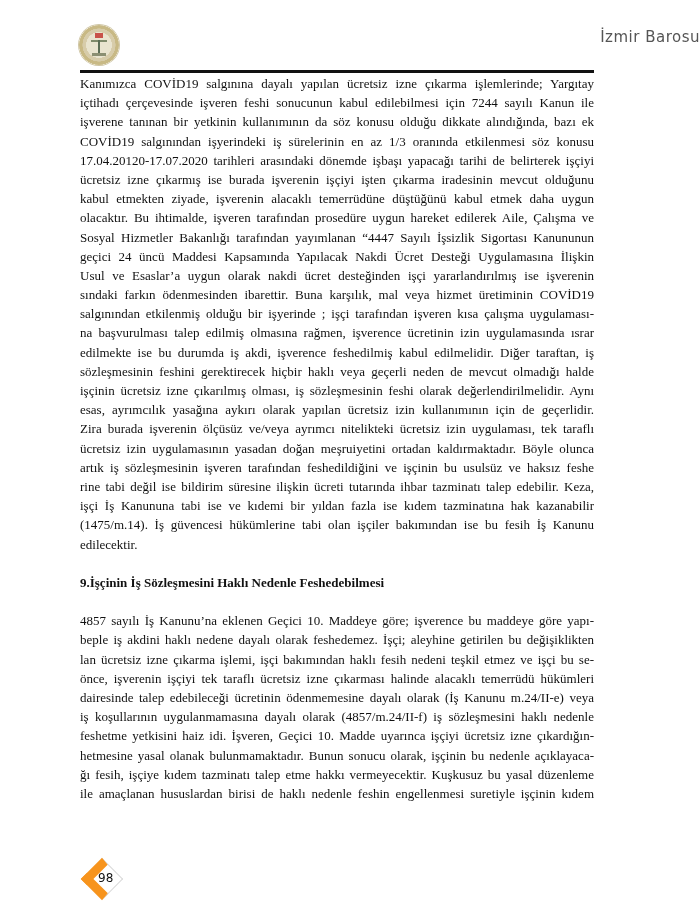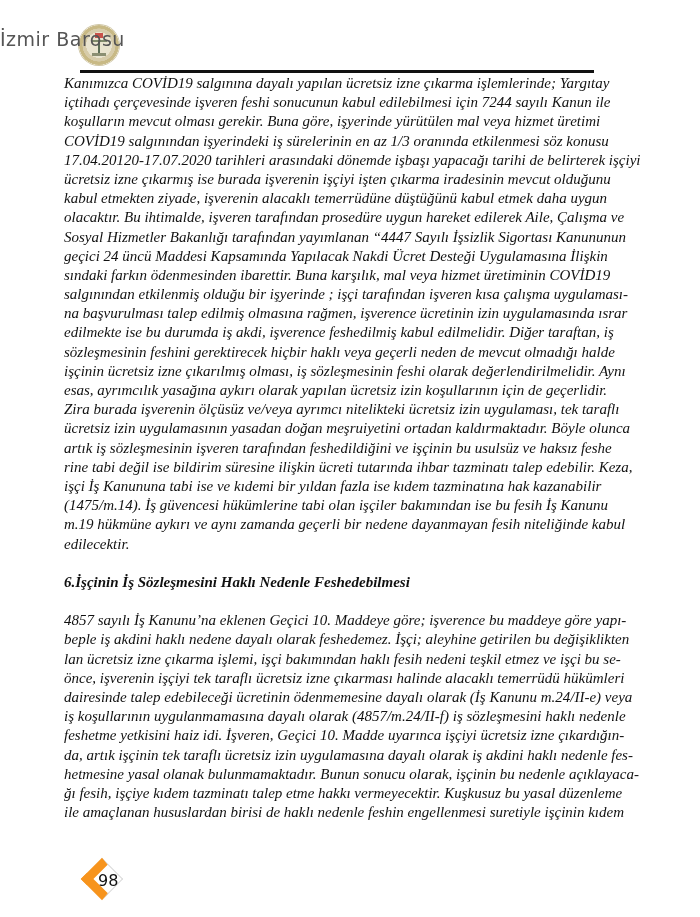--- a/index.html
+++ b/index.html
@@ -9,102 +9,101 @@
       position: absolute; left: 79px; top: 25px; width: 40px; height: 40px;
       border-radius: 50%;
       background: radial-gradient(circle at 50% 50%, #e9e4cf 0 45%, #d7ccaa 46% 58%, #c8b985 59% 70%, #eee8d2 71% 100%);
       box-shadow: 0 0 0 1px #cfc6a6;
     }
     .logo .flag { position: absolute; left: 16px; top: 8px; width: 8px; height: 5px; background: #c8524a; }
     .logo .scale { position: absolute; left: 12px; top: 15px; width: 16px; height: 2px; background: #7f8a6a; }
     .logo .pillar { position: absolute; left: 19px; top: 15px; width: 2px; height: 14px; background: #5b6d55; }
     .logo .base { position: absolute; left: 13px; top: 28px; width: 14px; height: 3px; background: #8b8f72; }
     .header-title {
-      position: absolute; left: 0; width: 700px; top: 28px; text-align: left;
-      font-family: "DejaVu Sans", sans-serif; font-size: 19px; color: #555555; letter-spacing: 0.5px;
+      position: absolute; left: 0; width: 700px; top: 28px; text-align: right;
+      font-family: "DejaVu Sans", sans-serif; font-size: 15px; color: #555555; letter-spacing: 0.5px;
     }
     .rule { position: absolute; left: 80px; top: 70px; width: 514px; height: 3px; background: #111111; }
     .text {
-      position: absolute; left: 64px; top: 74px; width: 514px;
-      font-family: "Liberation Serif", serif; font-size: 15px; color: #111111; font-style: italic;
+      position: absolute; left: 80px; top: 74px; width: 514px;
+      font-family: "Liberation Serif", serif; font-size: 13px; color: #111111;
     }
     .line {
       display: block; height: 19.2px; line-height: 19.2px; white-space: nowrap;
       text-align: justify; text-align-last: justify;
     }
     .line.last { text-align-last: left; }
     .gap { display: block; height: 19.2px; }
     .heading { font-weight: bold; text-align-last: left; }
     .pagebadge { position: absolute; left: 79px; top: 856px; width: 46px; height: 46px; }
     .pagebadge .diamond {
       position: absolute; left: 8px; top: 8px; width: 30px; height: 30px;
       transform: rotate(45deg); background: #ffffff;
       border-left: 9px solid #f7941d; border-bottom: 9px solid #f7941d;
       border-top: 1px solid #d9d9d9; border-right: 1px solid #d9d9d9;
       box-sizing: border-box;
     }
     .pagebadge .num {
       position: absolute; left: 19px; top: 15px; font-family: "DejaVu Sans", sans-serif;
-      font-size: 16px; color: #111111;
+      font-size: 12px; color: #111111;
     }
   </style>
 </head>
 <body>
 
 <div class="header">
   <div class="logo">
     <div class="flag"></div>
     <div class="scale"></div>
     <div class="pillar"></div>
     <div class="base"></div>
   </div>
   <div class="header-title">İzmir Barosu</div>
 </div>
 <div class="rule"></div>
 
 <div class="text">
   <div id="p1">
       <span class="line">Kanımızca COVİD19 salgınına dayalı yapılan ücretsiz izne çıkarma işlemlerinde;  Yargıtay</span>
       <span class="line">içtihadı çerçevesinde işveren feshi sonucunun kabul edilebilmesi için 7244 sayılı Kanun ile</span>
-      <span class="line">koşulların mevcut olması gerekir. Buna göre, işyerinde yürütülen mal veya hizmet üretimi</span>
+      <span class="line">işverene tanınan bir yetkinin kullanımının da söz konusu olduğu dikkate alındığında, bazı ek</span>
       <span class="line">COVİD19 salgınından işyerindeki iş sürelerinin en az 1/3 oranında etkilenmesi söz konusu</span>
       <span class="line">17.04.20120-17.07.2020 tarihleri arasındaki dönemde işbaşı yapacağı tarihi de belirterek işçiyi</span>
       <span class="line">ücretsiz izne çıkarmış ise burada işverenin işçiyi işten çıkarma iradesinin mevcut olduğunu</span>
       <span class="line">kabul etmekten ziyade, işverenin alacaklı temerrüdüne düştüğünü kabul etmek daha uygun</span>
       <span class="line">olacaktır. Bu ihtimalde, işveren tarafından prosedüre uygun hareket edilerek Aile, Çalışma ve</span>
       <span class="line">Sosyal Hizmetler Bakanlığı tarafından yayımlanan “4447 Sayılı İşsizlik Sigortası Kanununun</span>
       <span class="line">geçici 24 üncü Maddesi Kapsamında Yapılacak Nakdi Ücret Desteği Uygulamasına İlişkin</span>
+      <span class="line">Usul ve Esaslar’a uygun olarak  nakdi ücret desteğinden işçi yararlandırılmış ise işverenin</span>
       <span class="line">sındaki farkın ödenmesinden ibarettir. Buna karşılık, mal veya hizmet üretiminin COVİD19</span>
       <span class="line">salgınından etkilenmiş olduğu bir işyerinde ; işçi tarafından işveren kısa çalışma uygulaması-</span>
       <span class="line">na başvurulması talep edilmiş olmasına rağmen, işverence ücretinin izin uygulamasında ısrar</span>
       <span class="line">edilmekte ise bu durumda iş akdi, işverence feshedilmiş kabul edilmelidir. Diğer taraftan, iş</span>
       <span class="line">sözleşmesinin feshini gerektirecek hiçbir haklı veya geçerli neden de mevcut olmadığı halde</span>
       <span class="line">işçinin ücretsiz izne çıkarılmış olması, iş sözleşmesinin feshi olarak değerlendirilmelidir. Aynı</span>
-      <span class="line">esas, ayrımcılık yasağına aykırı olarak yapılan ücretsiz izin koşullarının için de geçerlidir.</span>
+      <span class="line">esas, ayrımcılık yasağına aykırı olarak yapılan ücretsiz izin kullanımının için de geçerlidir.</span>
       <span class="line">Zira burada işverenin ölçüsüz ve/veya ayrımcı nitelikteki ücretsiz izin uygulaması, tek taraflı</span>
       <span class="line">ücretsiz izin uygulamasının yasadan doğan meşruiyetini ortadan kaldırmaktadır. Böyle olunca</span>
       <span class="line">artık iş sözleşmesinin işveren tarafından feshedildiğini ve işçinin bu usulsüz ve haksız feshe</span>
       <span class="line">rine tabi değil ise bildirim süresine ilişkin ücreti tutarında ihbar tazminatı talep edebilir. Keza,</span>
       <span class="line">işçi İş Kanununa tabi ise ve kıdemi bir yıldan fazla ise kıdem tazminatına hak kazanabilir</span>
       <span class="line">(1475/m.14). İş güvencesi hükümlerine tabi olan işçiler bakımından ise bu fesih İş Kanunu</span>
-      <span class="line">m.19 hükmüne aykırı ve aynı zamanda geçerli bir nedene dayanmayan fesih niteliğinde kabul</span>
       <span class="line last">edilecektir.</span>
     </div>
   <div class="gap"></div>
-  <div class="line heading">6.İşçinin İş Sözleşmesini Haklı Nedenle Feshedebilmesi</div>
+  <div class="line heading">9.İşçinin İş Sözleşmesini Haklı Nedenle Feshedebilmesi</div>
   <div class="gap"></div>
   <div id="p2">
       <span class="line">4857 sayılı İş Kanunu’na eklenen Geçici 10. Maddeye göre; işverence bu maddeye göre yapı-</span>
       <span class="line">beple iş akdini haklı nedene dayalı olarak feshedemez. İşçi; aleyhine getirilen bu değişiklikten</span>
       <span class="line">lan ücretsiz izne çıkarma işlemi, işçi bakımından haklı fesih nedeni teşkil etmez ve işçi bu se-</span>
       <span class="line">önce,  işverenin işçiyi tek taraflı ücretsiz izne çıkarması halinde alacaklı temerrüdü hükümleri</span>
       <span class="line">dairesinde talep edebileceği ücretinin ödenmemesine dayalı olarak (İş Kanunu m.24/II-e) veya</span>
       <span class="line">iş koşullarının uygulanmamasına dayalı olarak (4857/m.24/II-f) iş sözleşmesini haklı nedenle</span>
       <span class="line">feshetme yetkisini haiz idi. İşveren, Geçici 10. Madde uyarınca işçiyi ücretsiz izne çıkardığın-</span>
-      <span class="line">da, artık işçinin tek taraflı ücretsiz izin uygulamasına dayalı olarak iş akdini haklı nedenle fes-</span>
       <span class="line">hetmesine yasal olanak bulunmamaktadır. Bunun sonucu olarak, işçinin bu nedenle açıklayaca-</span>
       <span class="line">ğı fesih, işçiye kıdem tazminatı talep etme hakkı vermeyecektir. Kuşkusuz bu yasal düzenleme</span>
       <span class="line">ile amaçlanan hususlardan birisi de haklı nedenle feshin engellenmesi suretiyle işçinin kıdem</span>
     </div>
 </div>
 
 <div class="pagebadge">
   <div class="diamond"></div>
   <div class="num">98</div>
 </div>

